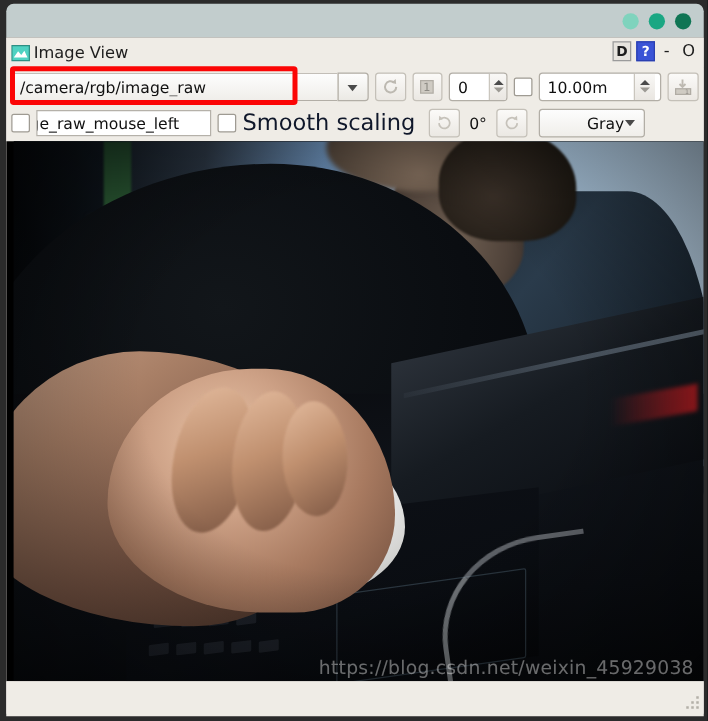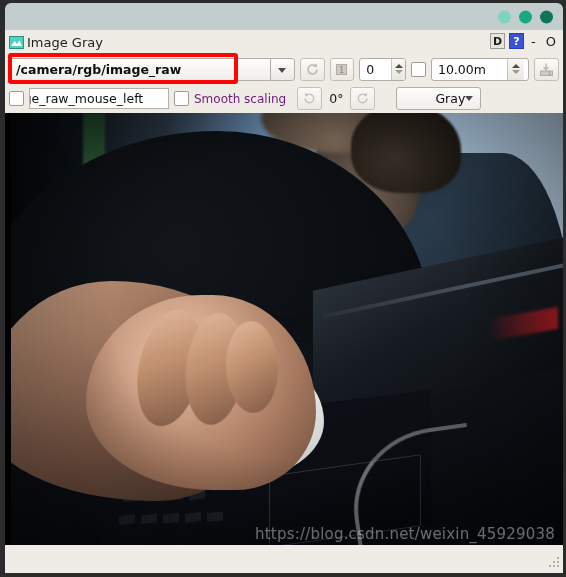--- a/index.html
+++ b/index.html
@@ -160,21 +160,20 @@
     width: 0; height: 0;
     border-left: 4.5px solid transparent;
     border-right: 4.5px solid transparent;
     border-top: 5px solid #4a4a4a;
   }
   .topic-combo {
     width: 263px;
     border-top-right-radius: 0;
     border-bottom-right-radius: 0;
     border-right: none;
-    font-weight: bold;
   }
   .topic-arrowbox {
     width: 25px;
     height: 23px;
     background: linear-gradient(#fdfdfd, #ebe9e4);
     border: 1px solid #b2aea6;
     border-top-right-radius: 3px;
     border-bottom-right-radius: 3px;
     box-sizing: border-box;
     position: relative;
@@ -237,22 +236,22 @@
 
   .chk {
     width: 15px; height: 15px;
     border: 1px solid #9f9b93;
     background: #ffffff;
     border-radius: 2px;
     box-sizing: border-box;
     flex: 0 0 auto;
   }
   .chk-label {
-    font-size: 12px;
-    color: #701a75;
+    font-size: 18px;
+    color: #0f172a;
     white-space: nowrap;
   }
   .chk-wrap { display: flex; align-items: center; gap: 5px; }
 
   .lineedit {
     height: 21px;
     border: 1px solid #b5b1a9;
     background: #ffffff;
     box-sizing: border-box;
     display: flex;
@@ -535,21 +534,21 @@
 
   <div class="client">
 
     <div class="dock-header">
       <span class="dock-icon">
         <svg width="15" height="15" viewBox="0 0 15 15">
           <rect x="0.5" y="1.5" width="14" height="12" fill="#4fd2c2" stroke="#2d8f84" stroke-width="1"></rect>
           <polygon points="2,11 5.5,6 8,9 10.5,5.5 13,11" fill="#ffffff"></polygon>
         </svg>
       </span>
-      <span class="dock-title">Image Gray</span>
+      <span class="dock-title">Image View</span>
       <div class="dock-right">
         <div class="btn-sq">D</div>
         <div class="btn-sq help">?</div>
         <div class="btn-plain">-</div>
         <div class="btn-plain">O</div>
       </div>
     </div>
 
     <div class="toolbar">
 
@@ -621,21 +620,21 @@
 
       <span class="rot-label">0°</span>
 
       <div class="tbtn">
         <svg width="15" height="15" viewBox="0 0 15 15">
           <path d="M11.8 7.5a4.3 4.3 0 1 1-1.5-3.3" fill="none" stroke="#c6c2ba" stroke-width="1.4"></path>
           <polygon points="11.6,1.6 11.9,5.4 8.4,4.1" fill="#c6c2ba"></polygon>
         </svg>
       </div>
 
-      <div class="combo color-combo" style="margin-left:16px;padding-left:32px;">
+      <div class="combo color-combo" style="margin-left:4px;padding-left:32px;">
         <span class="combo-text">Gray</span>
         <span class="combo-arrow"></span>
       </div>
     </div>
 
     <div class="image-area">
       <div class="photo">
         <div class="wall"></div>
         <div class="wall-left-dark"></div>
         <div class="green-strip"></div>

